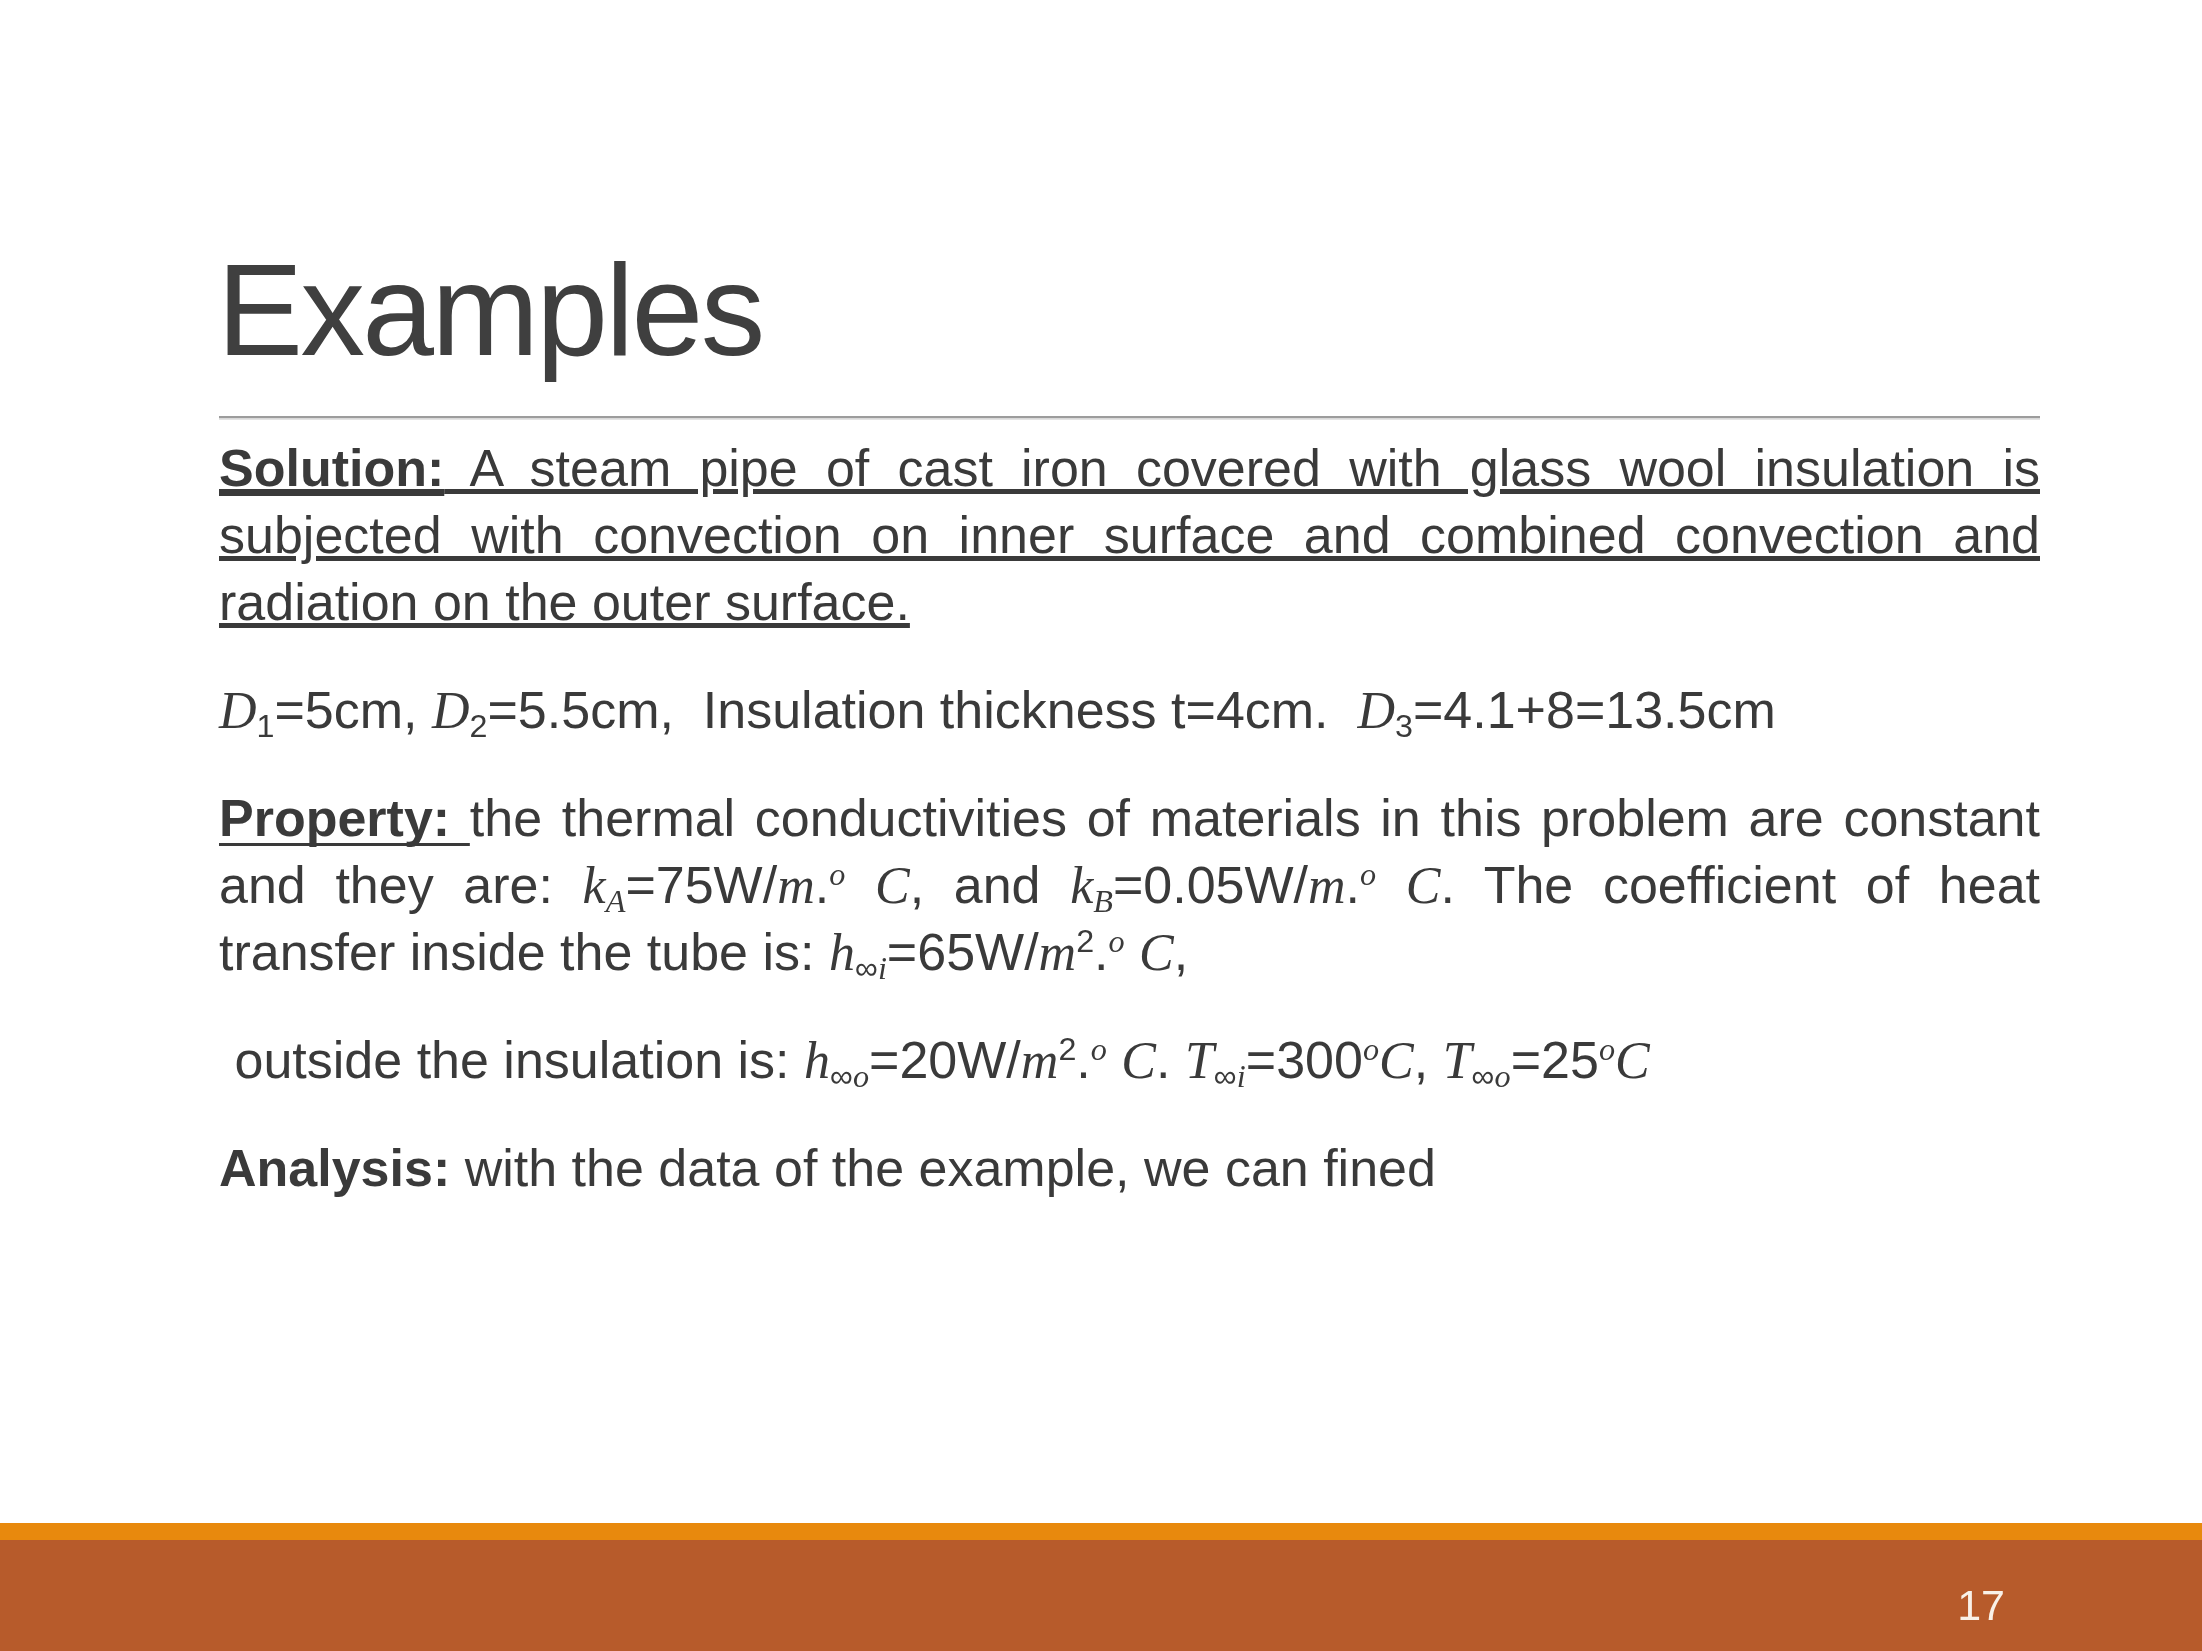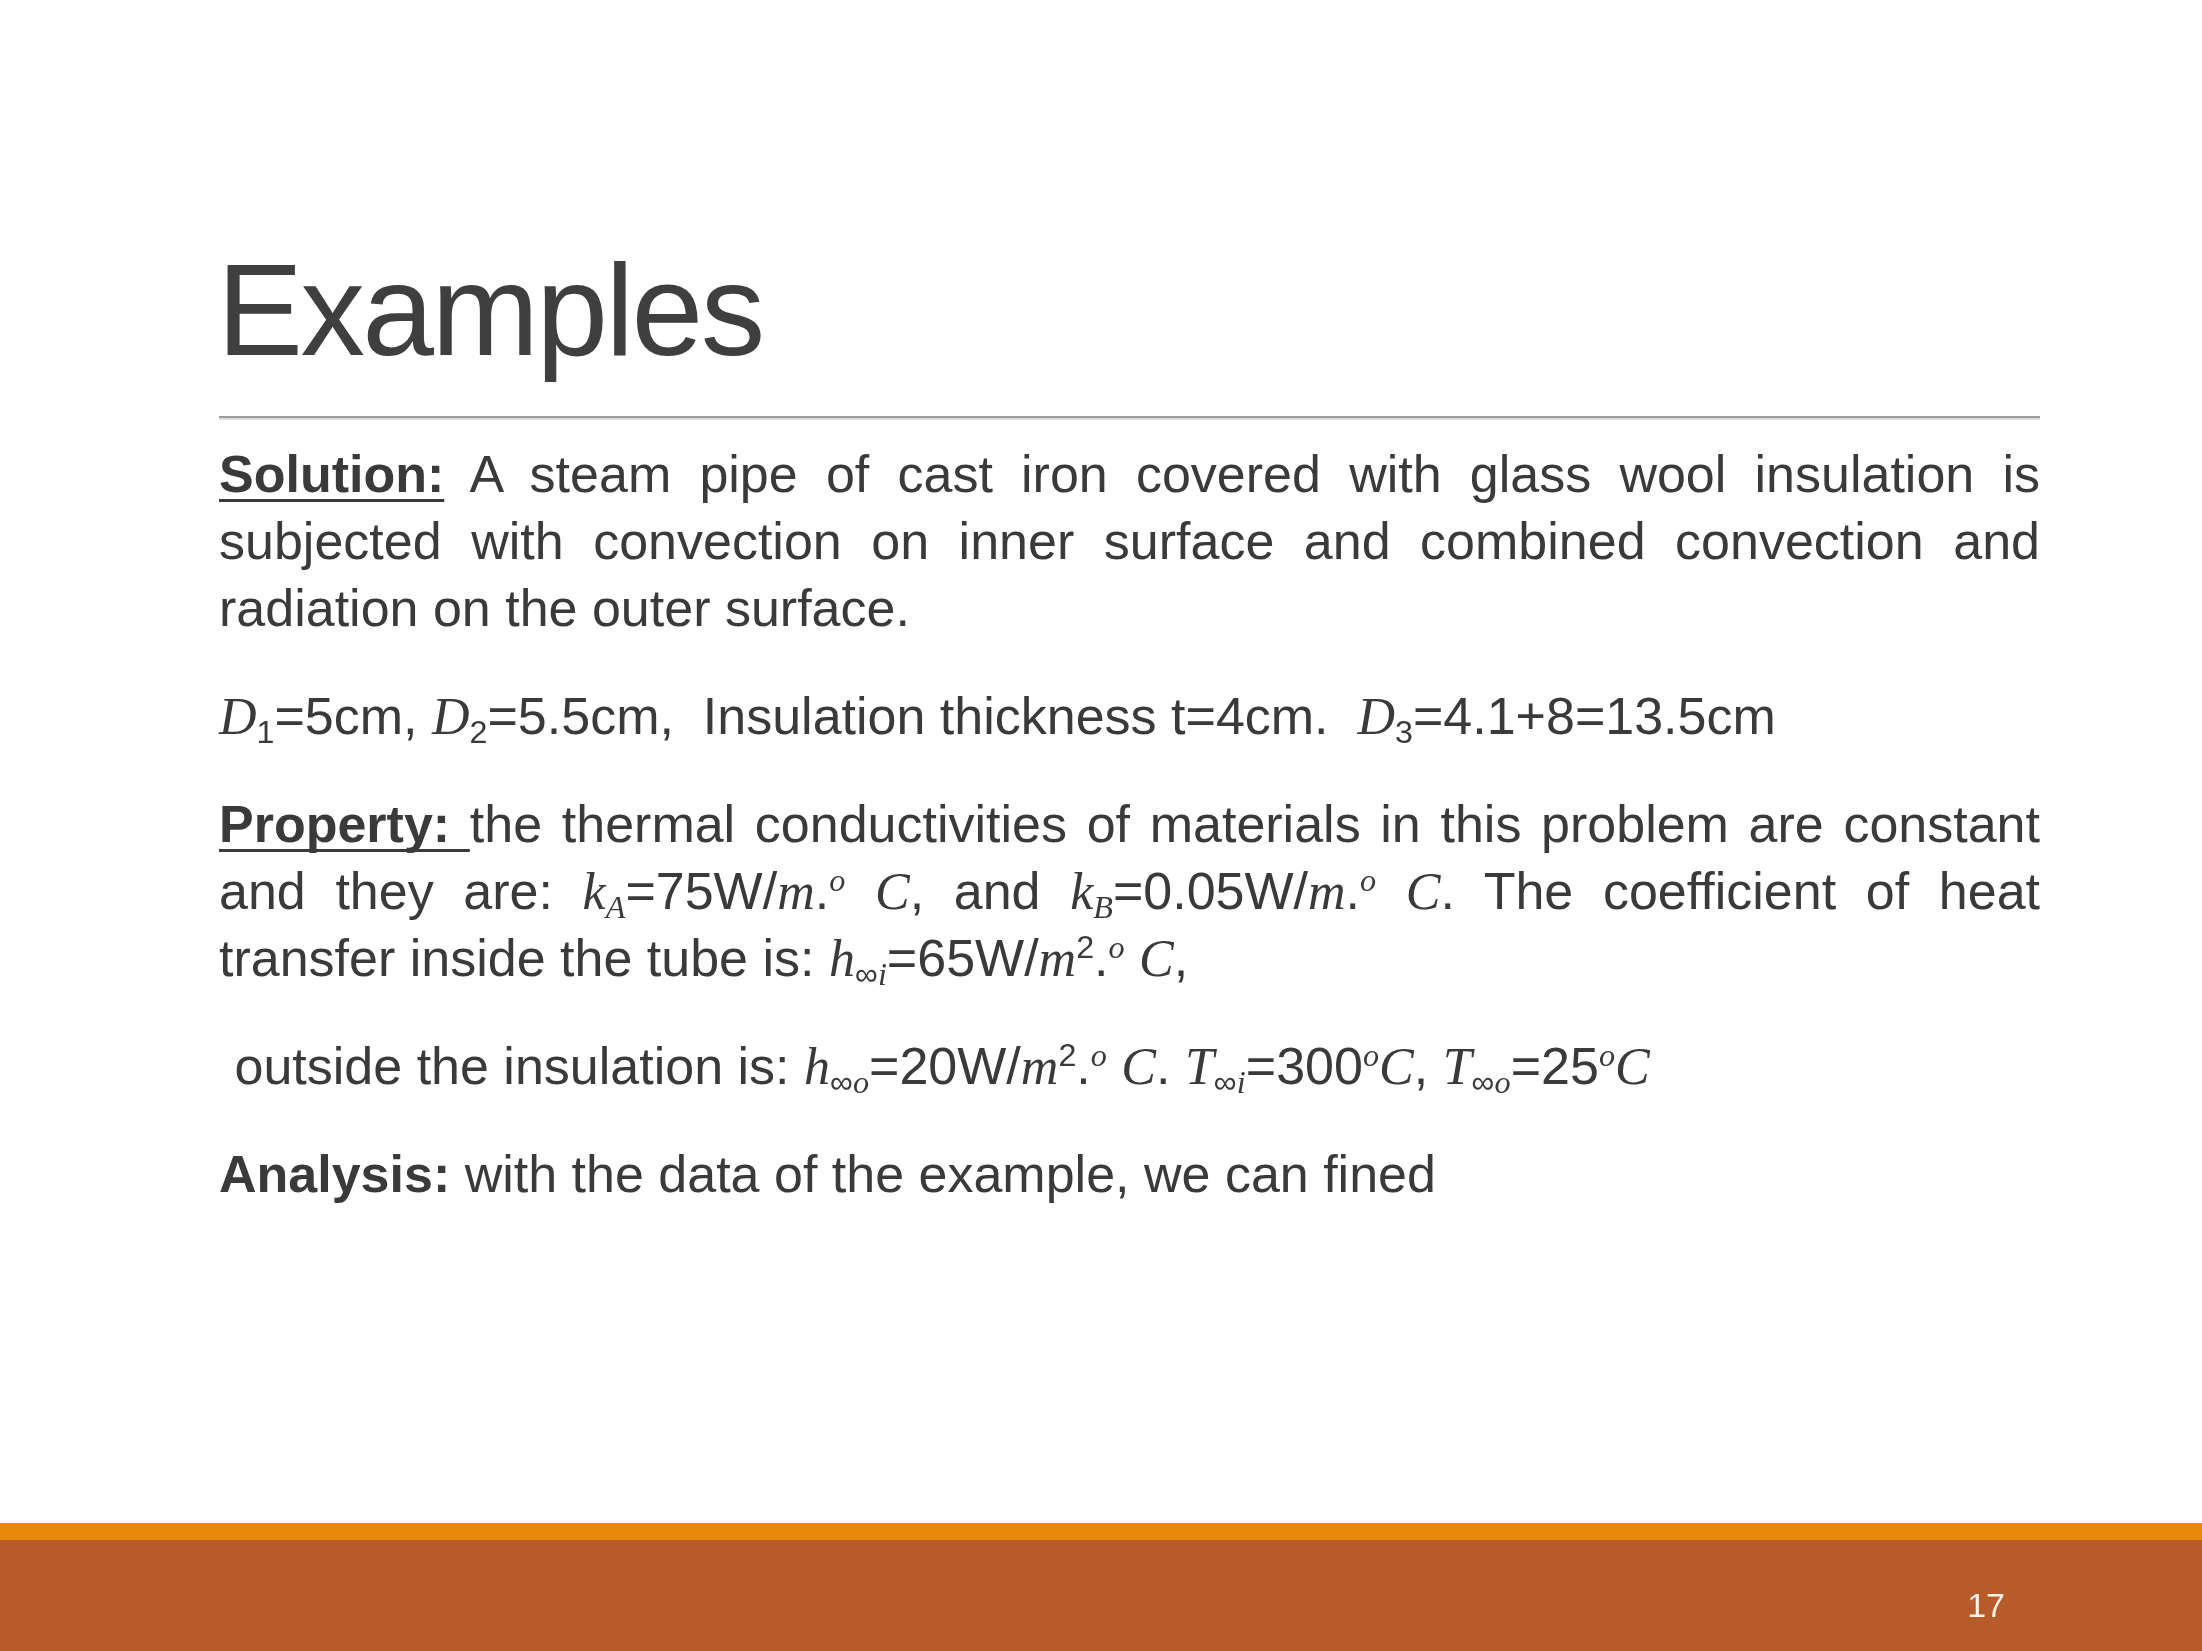--- a/index.html
+++ b/index.html
@@ -14,21 +14,21 @@
   .divider{
     position:absolute;left:219px;top:416px;width:1821px;height:1.7px;
     background:#9c9c9c;box-shadow:0 1.7px 0 #d8d8d8;
   }
 
   .content{
     position:absolute;left:219px;top:417px;width:1821px;
     color:#3a3a3a;font-size:52px;line-height:67px;
   }
   .para{margin:0 0 41px 0;}
-  .para.first{margin-top:24px;}
+  .para.first{margin-top:18px;text-decoration:underline;}
   .just{text-align:justify;text-justify:inter-word;}
   .indent{padding-left:15.5px;}
 
   .plabel{font-weight:bold;}
   .ulab{text-decoration:underline;text-decoration-thickness:3.4px;text-underline-offset:6.9px;text-decoration-skip-ink:none;}
 
   
   .mi{font-family:"Liberation Serif",serif;font-style:italic;}
   .msub{font-size:62%;vertical-align:-0.28em;line-height:0;}
   .msup{font-size:62%;vertical-align:0.55em;line-height:0;}
@@ -36,21 +36,21 @@
   .footer-strip{
     position:absolute;left:0;top:1523px;width:2203px;height:17px;
     background:#e8890d;
   }
   .footer-band{
     position:absolute;left:0;top:1540px;width:2203px;height:112px;
     background:#b75b2b;
   }
   .page-number{
     position:absolute;right:198px;top:1586px;
-    font-size:34px;line-height:38px;color:#f9f1e8;
+    font-size:43px;line-height:38px;color:#f9f1e8;
   }
 </style>
 </head>
 <body>
 
 <div class="slide">
 
   <div class="title">Examples</div>
   <div class="divider"></div>
 

